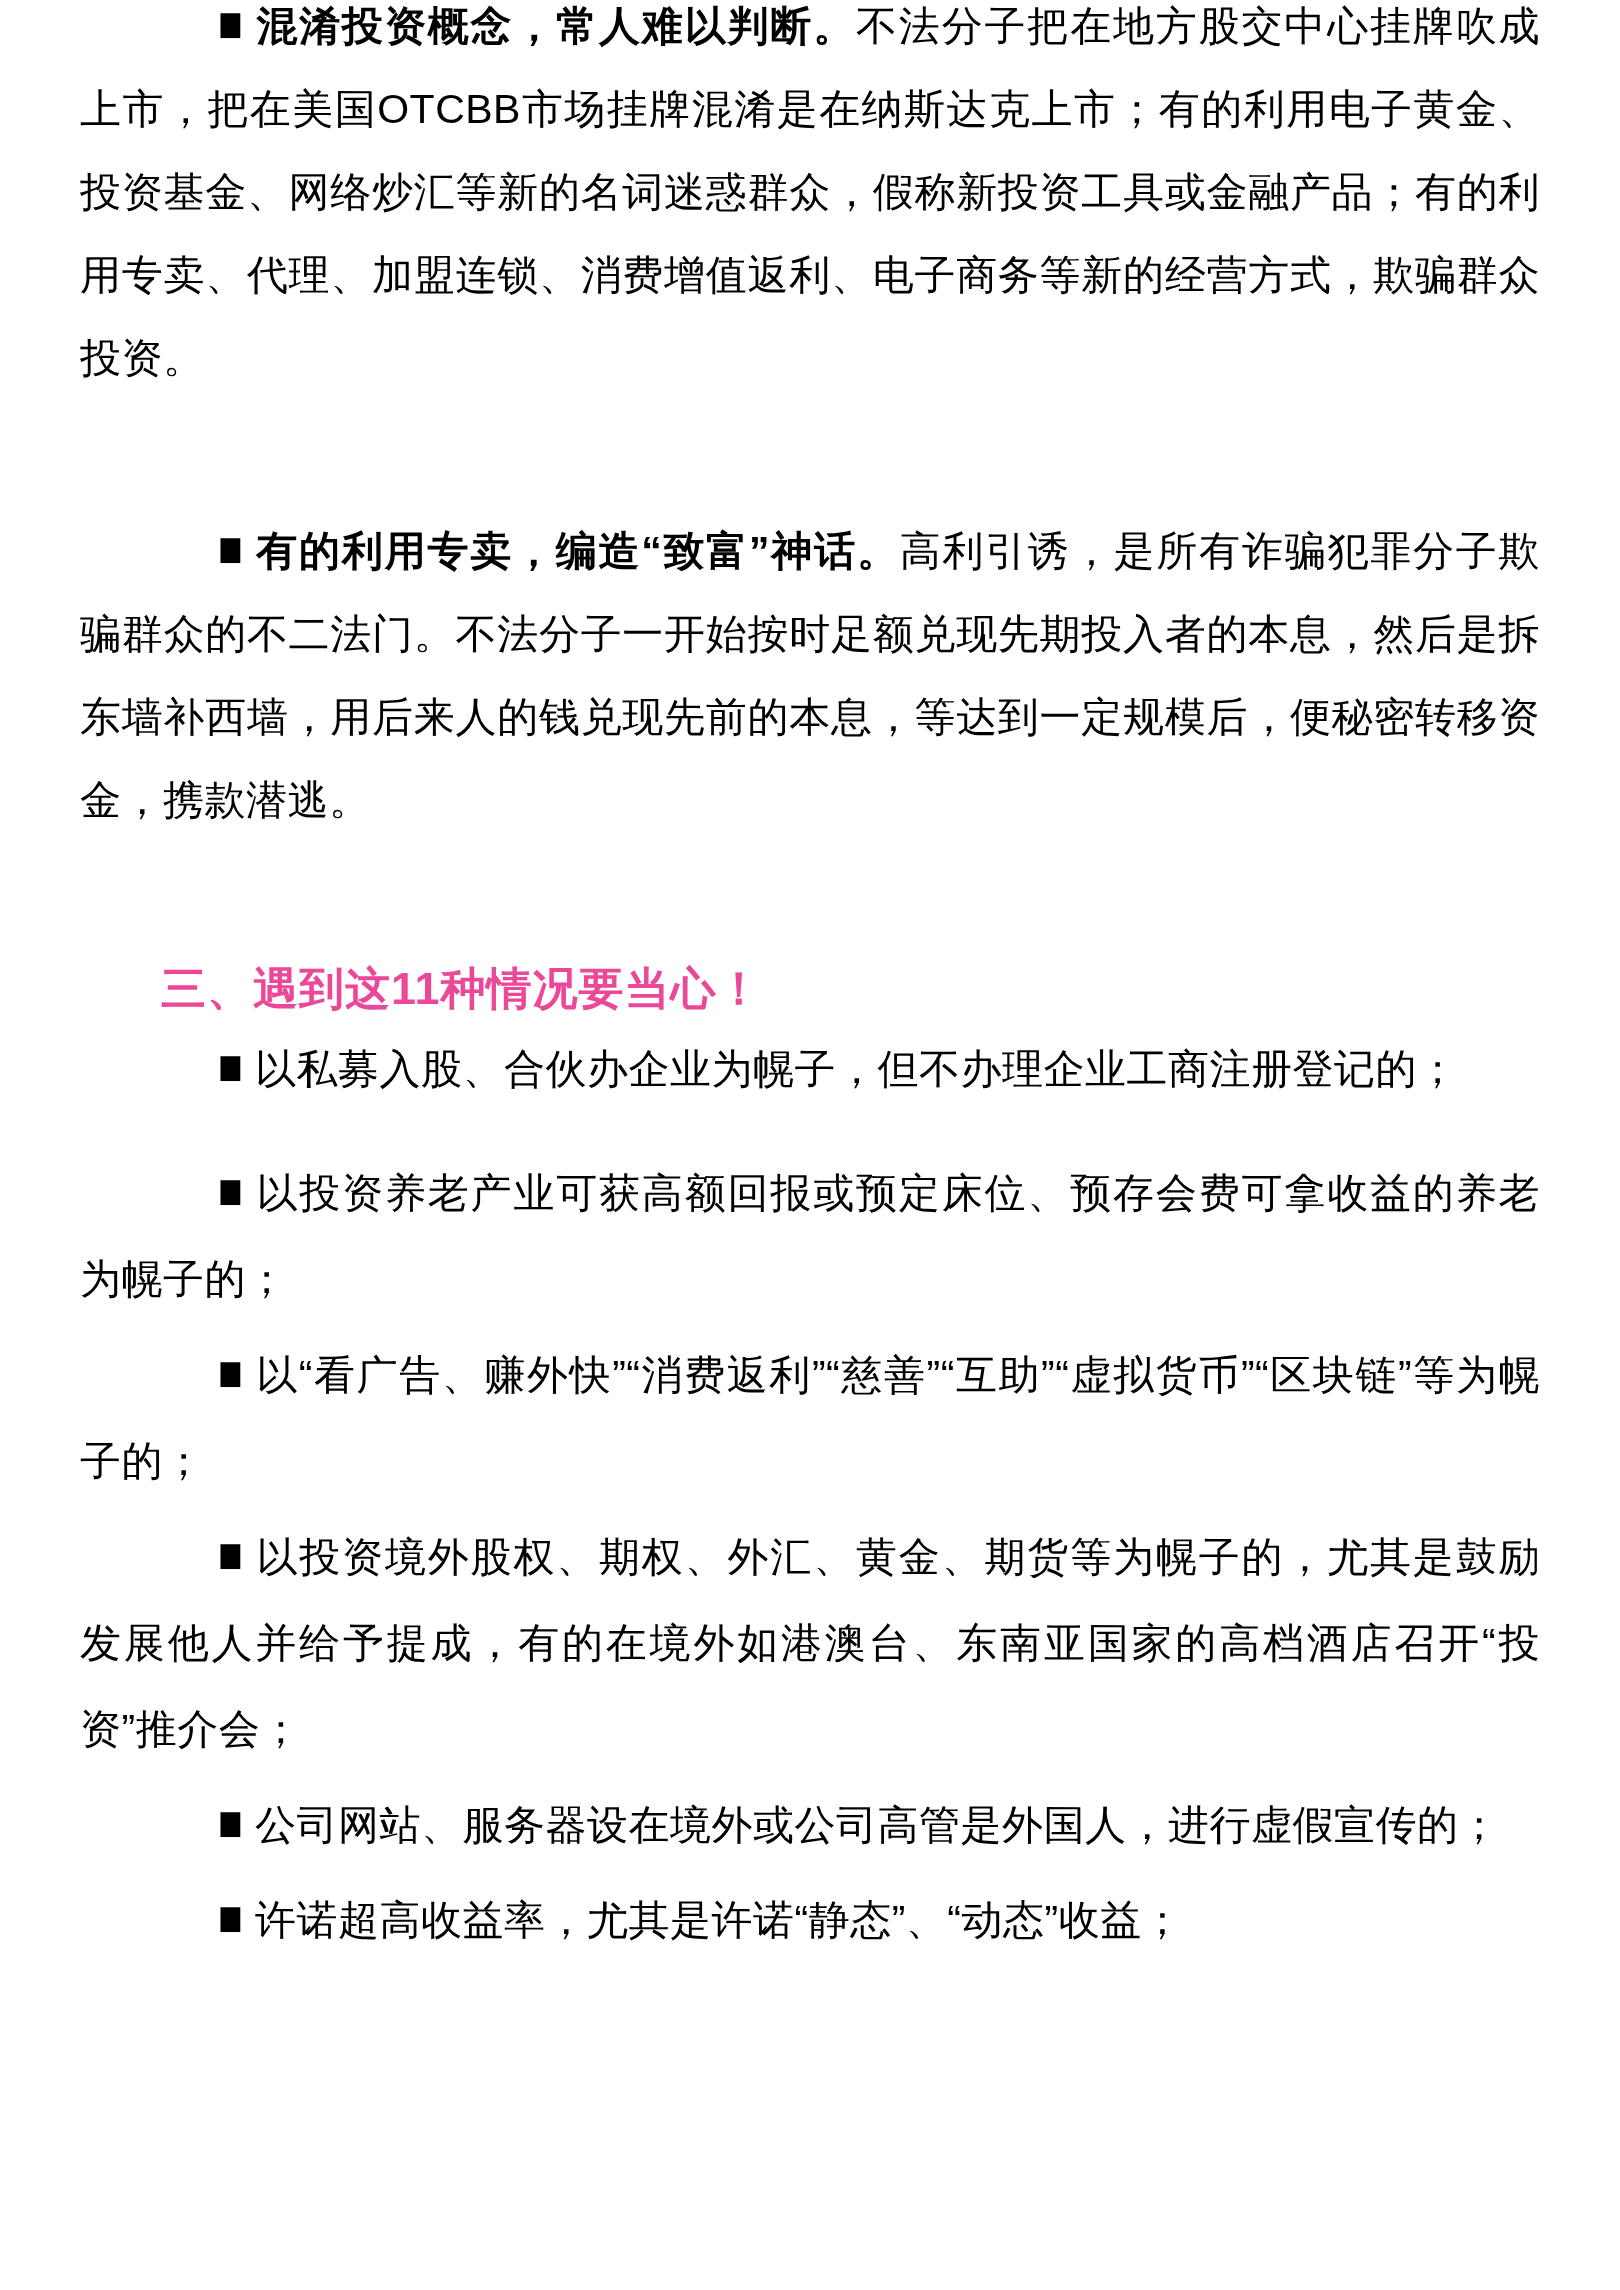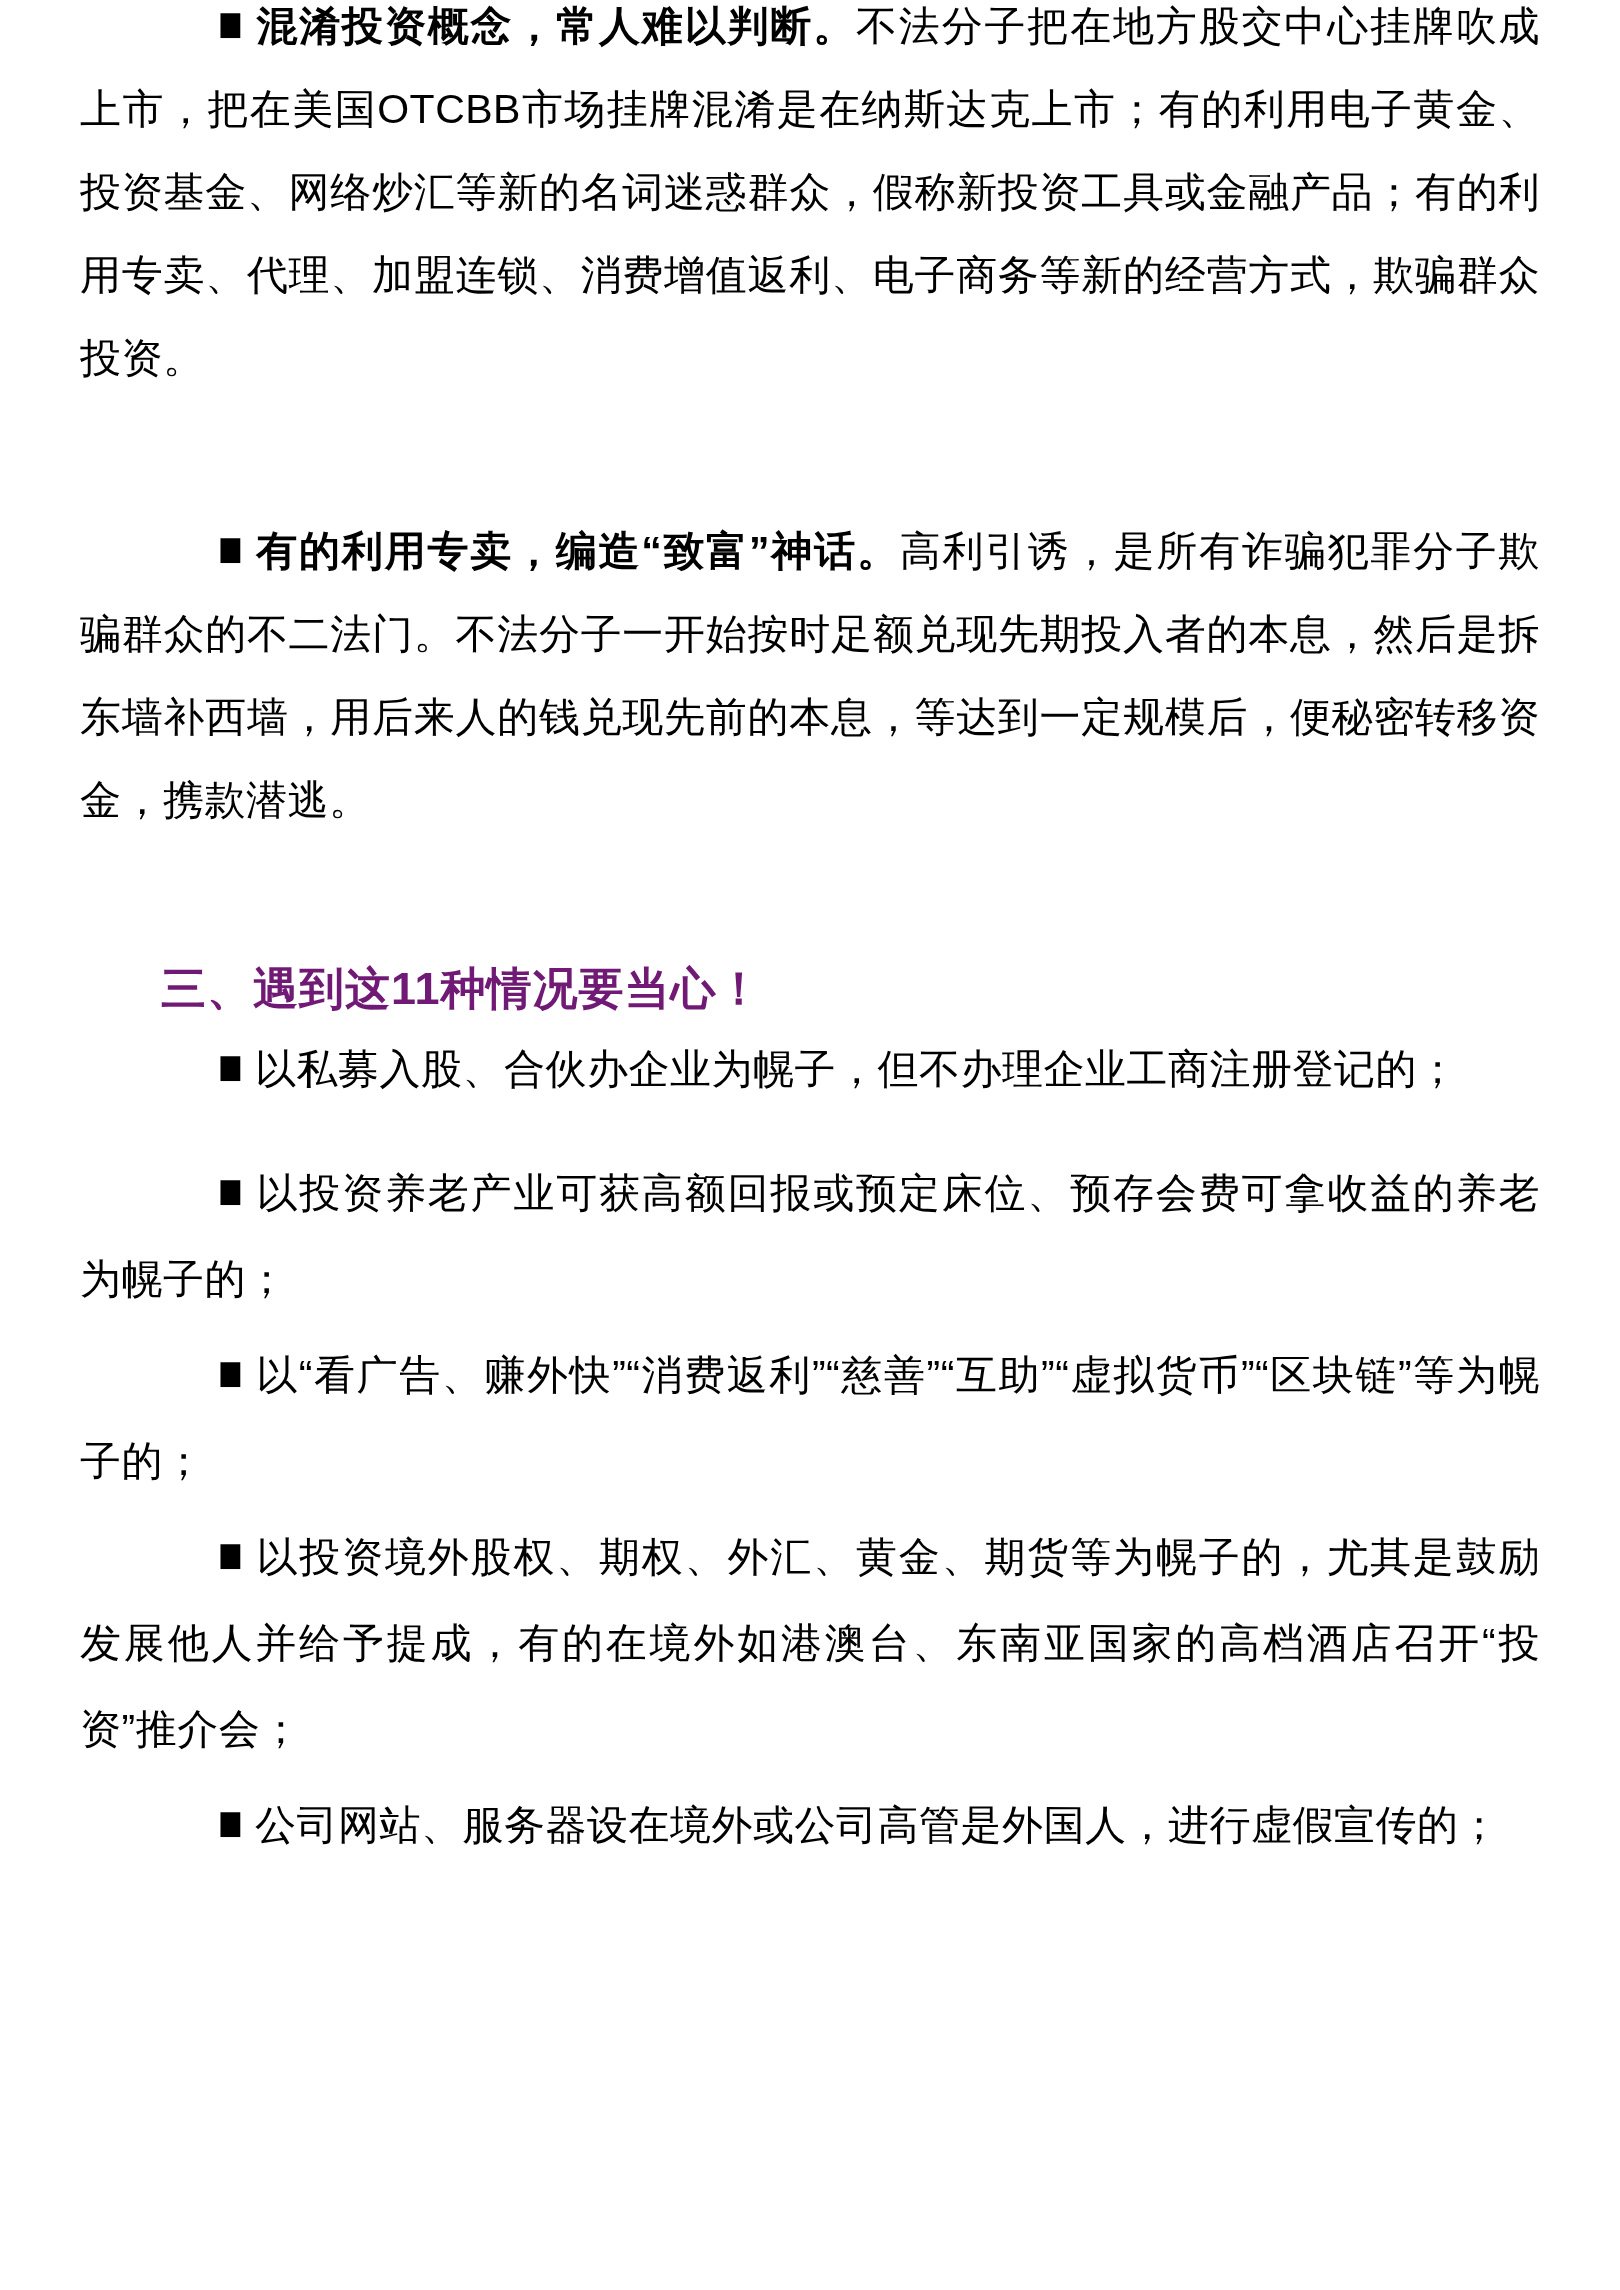--- a/index.html
+++ b/index.html
@@ -37,21 +37,21 @@
     transform: scaleY(1.25);
     transform-origin: center 60%;
     margin-right: 11.8px;
     font-weight: bold;
   }
 
   h2.section {
     font-size: 45px;
     line-height: 55px;
     font-weight: bold;
-    color: #701a75;
+    color: #ec4899;
     margin: 119px 0 0 0;
     text-indent: 81px;
     letter-spacing: 1px;
   }
 
   p.item {
     font-size: 41px;
     line-height: 86px;
     text-align: justify;
     text-indent: 69px;
@@ -77,15 +77,16 @@
 
   <p class="item"><span class="bullet">■</span><span>以“看广告、赚外快”“消费返利”“慈善”“互助”“虚拟货币”“区块链”等为幌子的；</span></p>
 
   <p class="item"><span class="bullet">■</span><span>以投资境外股权、期权、外汇、黄金、期货等为幌子的，尤其是鼓励发展他人并给予提成，有的在境外如港澳台、东南亚国家的高档酒店召开“投资”推介会；</span></p>
 
 
   <p class="item"><span class="bullet">■</span><span>公司网站、服务器设在境外或公司高管是外国人，进行虚假宣传的；</span></p>
 
 
 
+  <p class="item"><span class="bullet">■</span><span>许诺超高收益率，尤其是许诺“静态”、“动态”收益；</span></p>
 
 </div>
 
 
 </body></html>

